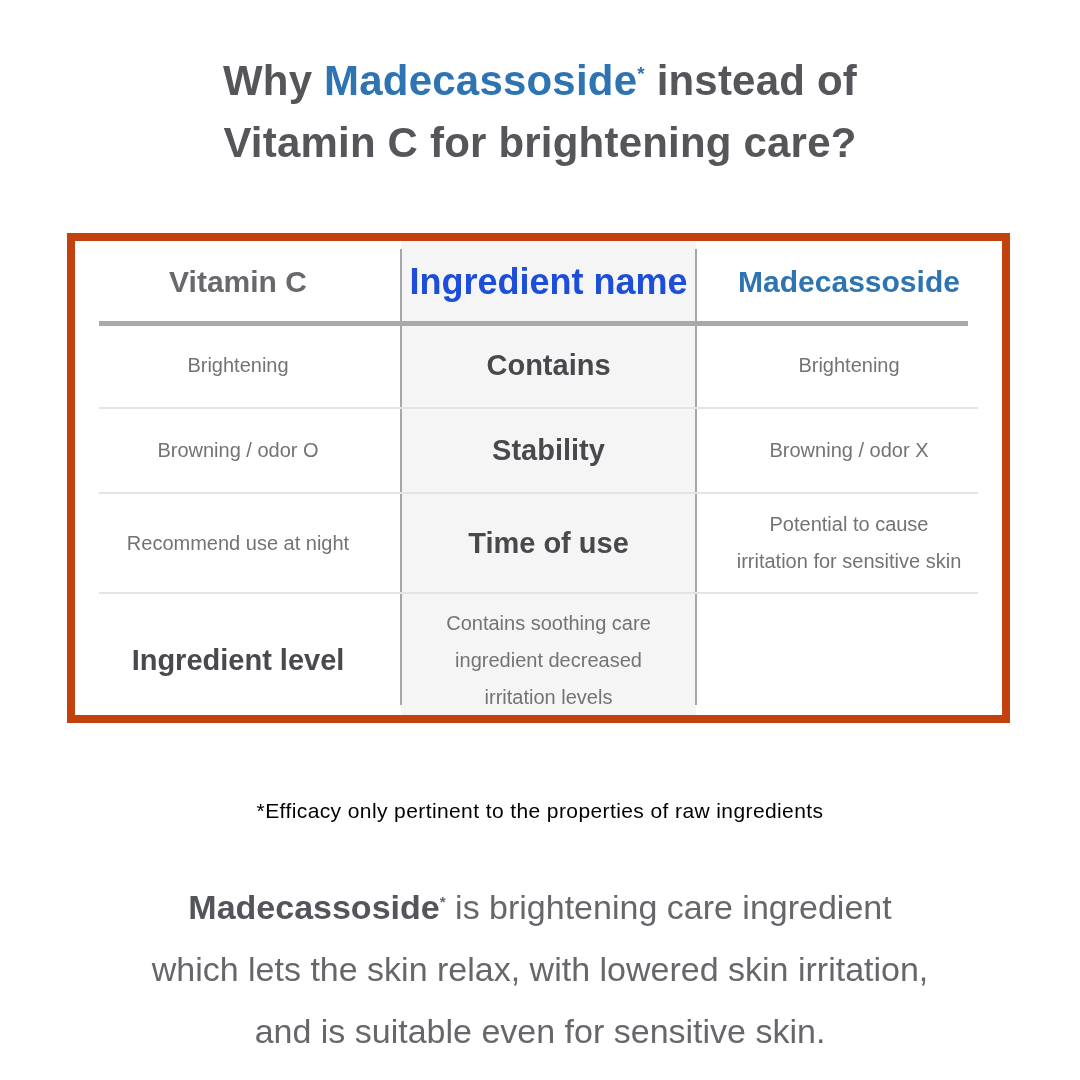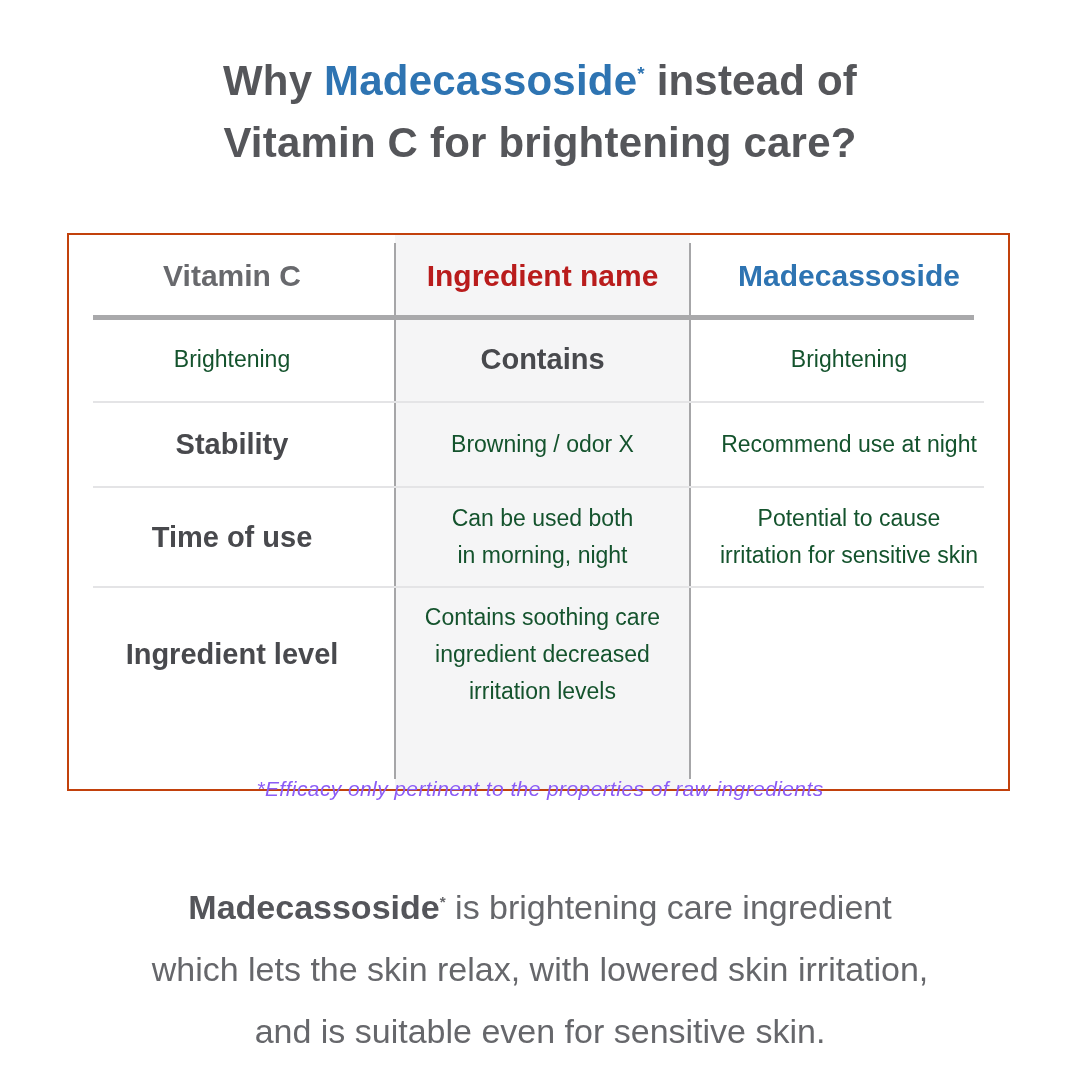--- a/index.html
+++ b/index.html
@@ -27,22 +27,22 @@
   sup.ast {
     font-size: 0.45em;
     vertical-align: super;
     line-height: 0;
     font-weight: 700;
   }
   
   .table-wrap {
     position: absolute;
     left: 67px; top: 233px;
-    width: 943px; height: 558px;
-    border: 2px solid #c2410c;
+    width: 943px; height: 490px;
+    border: 8px solid #c2410c;
     background: #ffffff;
     box-sizing: border-box;
   }
   .mid-bg {
     position: absolute;
     left: 326px; top: 0; bottom: 0;
     width: 295px;
     background: #f5f5f6;
   }
   .vline {
@@ -78,33 +78,32 @@
   .cell {
     display: flex;
     align-items: center;
     justify-content: center;
     text-align: center;
     white-space: pre-line;
     padding: 0 6px;
     box-sizing: border-box;
   }
   .hdr-left   { font-size: 30px; font-weight: 700; color: #68696d; }
-  .hdr-mid    { font-size: 30px; font-weight: 700; color: #b91c1c; }
+  .hdr-mid    { font-size: 36px; font-weight: 700; color: #1d4ed8; }
   .hdr-right  { font-size: 30px; font-weight: 700; color: #2e74b2; }
-  .cell-side  { font-size: 23px; color: #14532d; line-height: 37px; }
+  .cell-side  { font-size: 20px; color: #737373; line-height: 37px; }
   .cell-label { font-size: 29px; font-weight: 700; color: #48494d; }
   
   .footnote {
     position: absolute;
-    top: 777px; left: 0; right: 0;
+    top: 799px; left: 0; right: 0;
     text-align: center;
     font-size: 21px;
-    color: #8b5cf6;
+    color: #000000;
     letter-spacing: 0.4px;
-    font-style: italic;
   }
   
   .paragraph {
     position: absolute;
     top: 876px; left: 40px; right: 40px;
     text-align: center;
     font-size: 34px;
     line-height: 62px;
     color: #66676b;
     font-weight: 400;
@@ -131,27 +130,26 @@
     <div class="grid">
 
       <div class="cell hdr-left">Vitamin C</div>
       <div class="cell hdr-mid">Ingredient name</div>
       <div class="cell hdr-right">Madecassoside</div>
 
       <div class="cell cell-side">Brightening</div>
       <div class="cell cell-label">Contains</div>
       <div class="cell cell-side">Brightening</div>
 
+      <div class="cell cell-side">Browning / odor O</div>
       <div class="cell cell-label">Stability</div>
       <div class="cell cell-side">Browning / odor X</div>
 
       <div class="cell cell-side">Recommend use at night</div>
       <div class="cell cell-label">Time of use</div>
-      <div class="cell cell-side">Can be used both
-in morning, night</div>
 
       <div class="cell cell-side">Potential to cause
 irritation for sensitive skin</div>
       <div class="cell cell-label">Ingredient level</div>
       <div class="cell cell-side">Contains soothing care
 ingredient decreased
 irritation levels</div>
     </div>
   </div>
 

